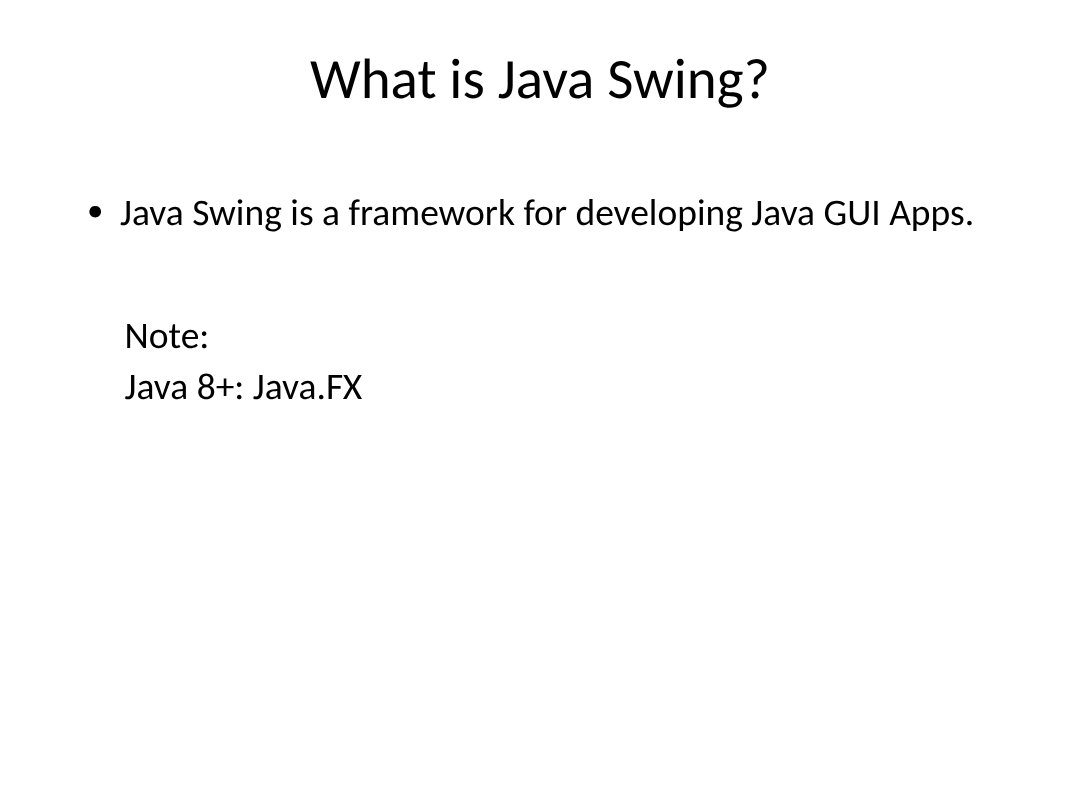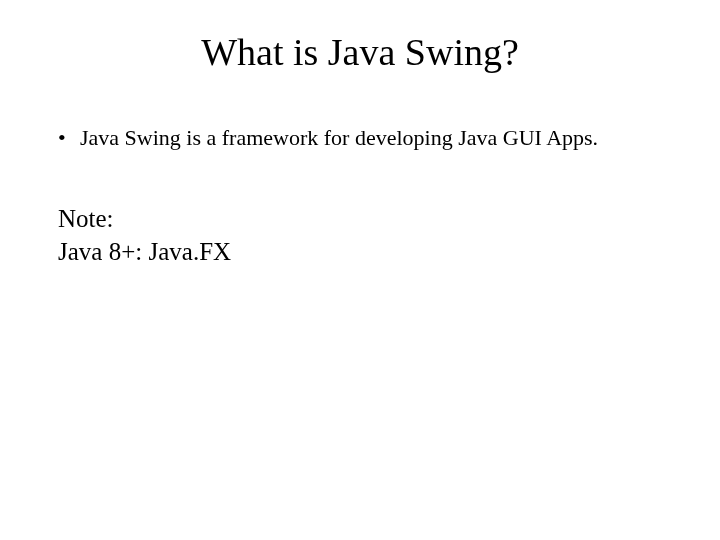--- a/index.html
+++ b/index.html
@@ -1,19 +1,18 @@
 <!DOCTYPE html>
 <html><head>
   <meta charset="utf-8">
   <style>
     * {
       margin: 0;
       padding: 0;
       box-sizing: border-box;
-      font-family: Liberation Serif, serif;
     }
     body {
       width: 720px;
       height: 540px;
       background: #ffffff;
       font-family: Calibri, "Segoe UI", Arial, sans-serif;
       color: #000000;
       padding: 20px 40px 40px 40px;
       overflow: hidden;
     }
@@ -24,38 +23,39 @@
       margin-top: 10px;
       margin-bottom: 50px;
     }
     .bullet-list {
       list-style: none;
       padding-left: 18px;
       margin-bottom: 50px;
     }
     .bullet-item {
       position: relative;
-      font-size: 22px;
+      font-size: 25px;
       line-height: 1.25;
       padding-left: 22px;
       margin-bottom: 4px;
     }
     .bullet-item::before {
       content: "•";
       position: absolute;
       left: 0;
       top: 0;
       font-size: 22px;
     }
     .note-block {
       padding-left: 18px;
     }
     .note-line {
       font-size: 25px;
       line-height: 1.35;
+      margin-left: 25px;
     }
   </style>
 </head>
 <body>
 
 <h1 class="slide-title">What is Java Swing?</h1>
 
 <ul class="bullet-list">
   <li class="bullet-item">Java Swing is a framework for developing Java GUI Apps.</li>
 </ul>

